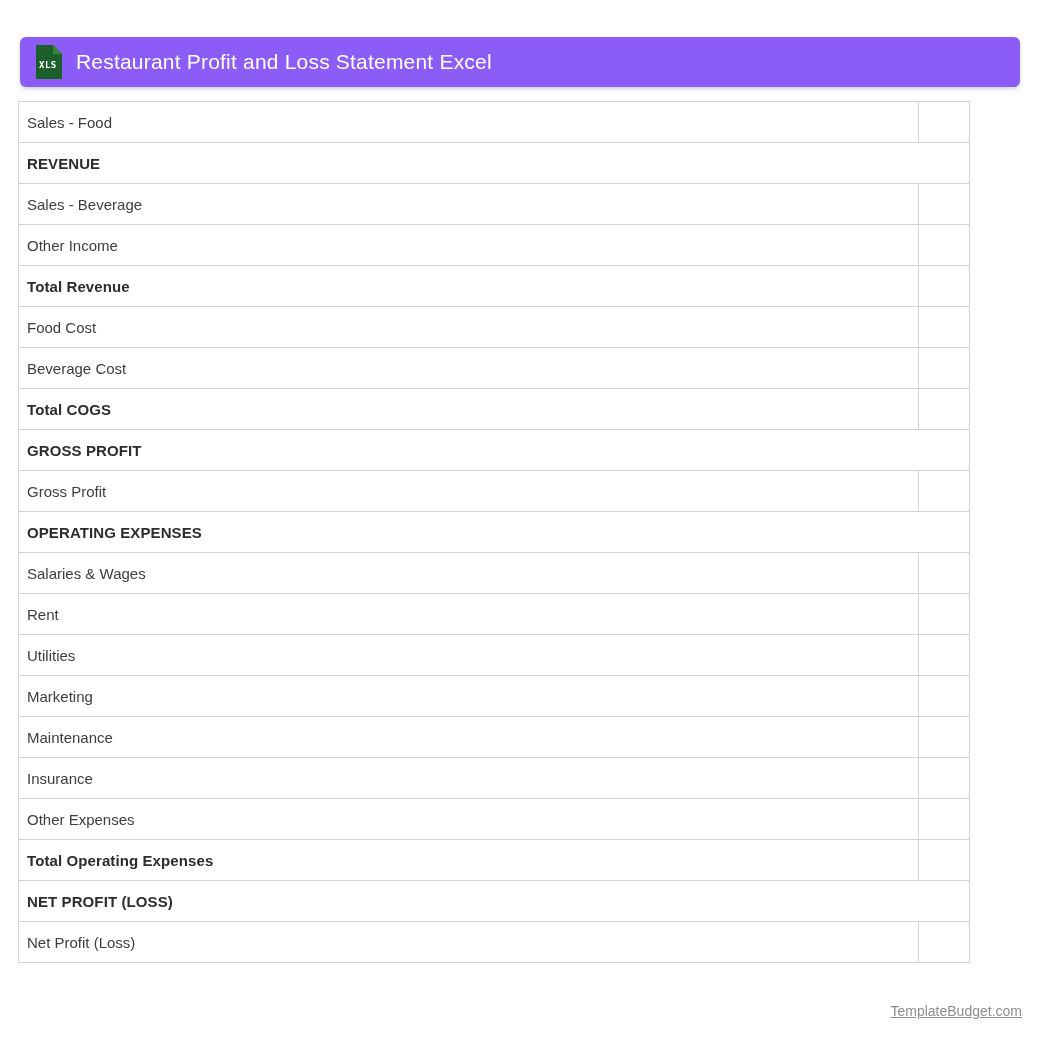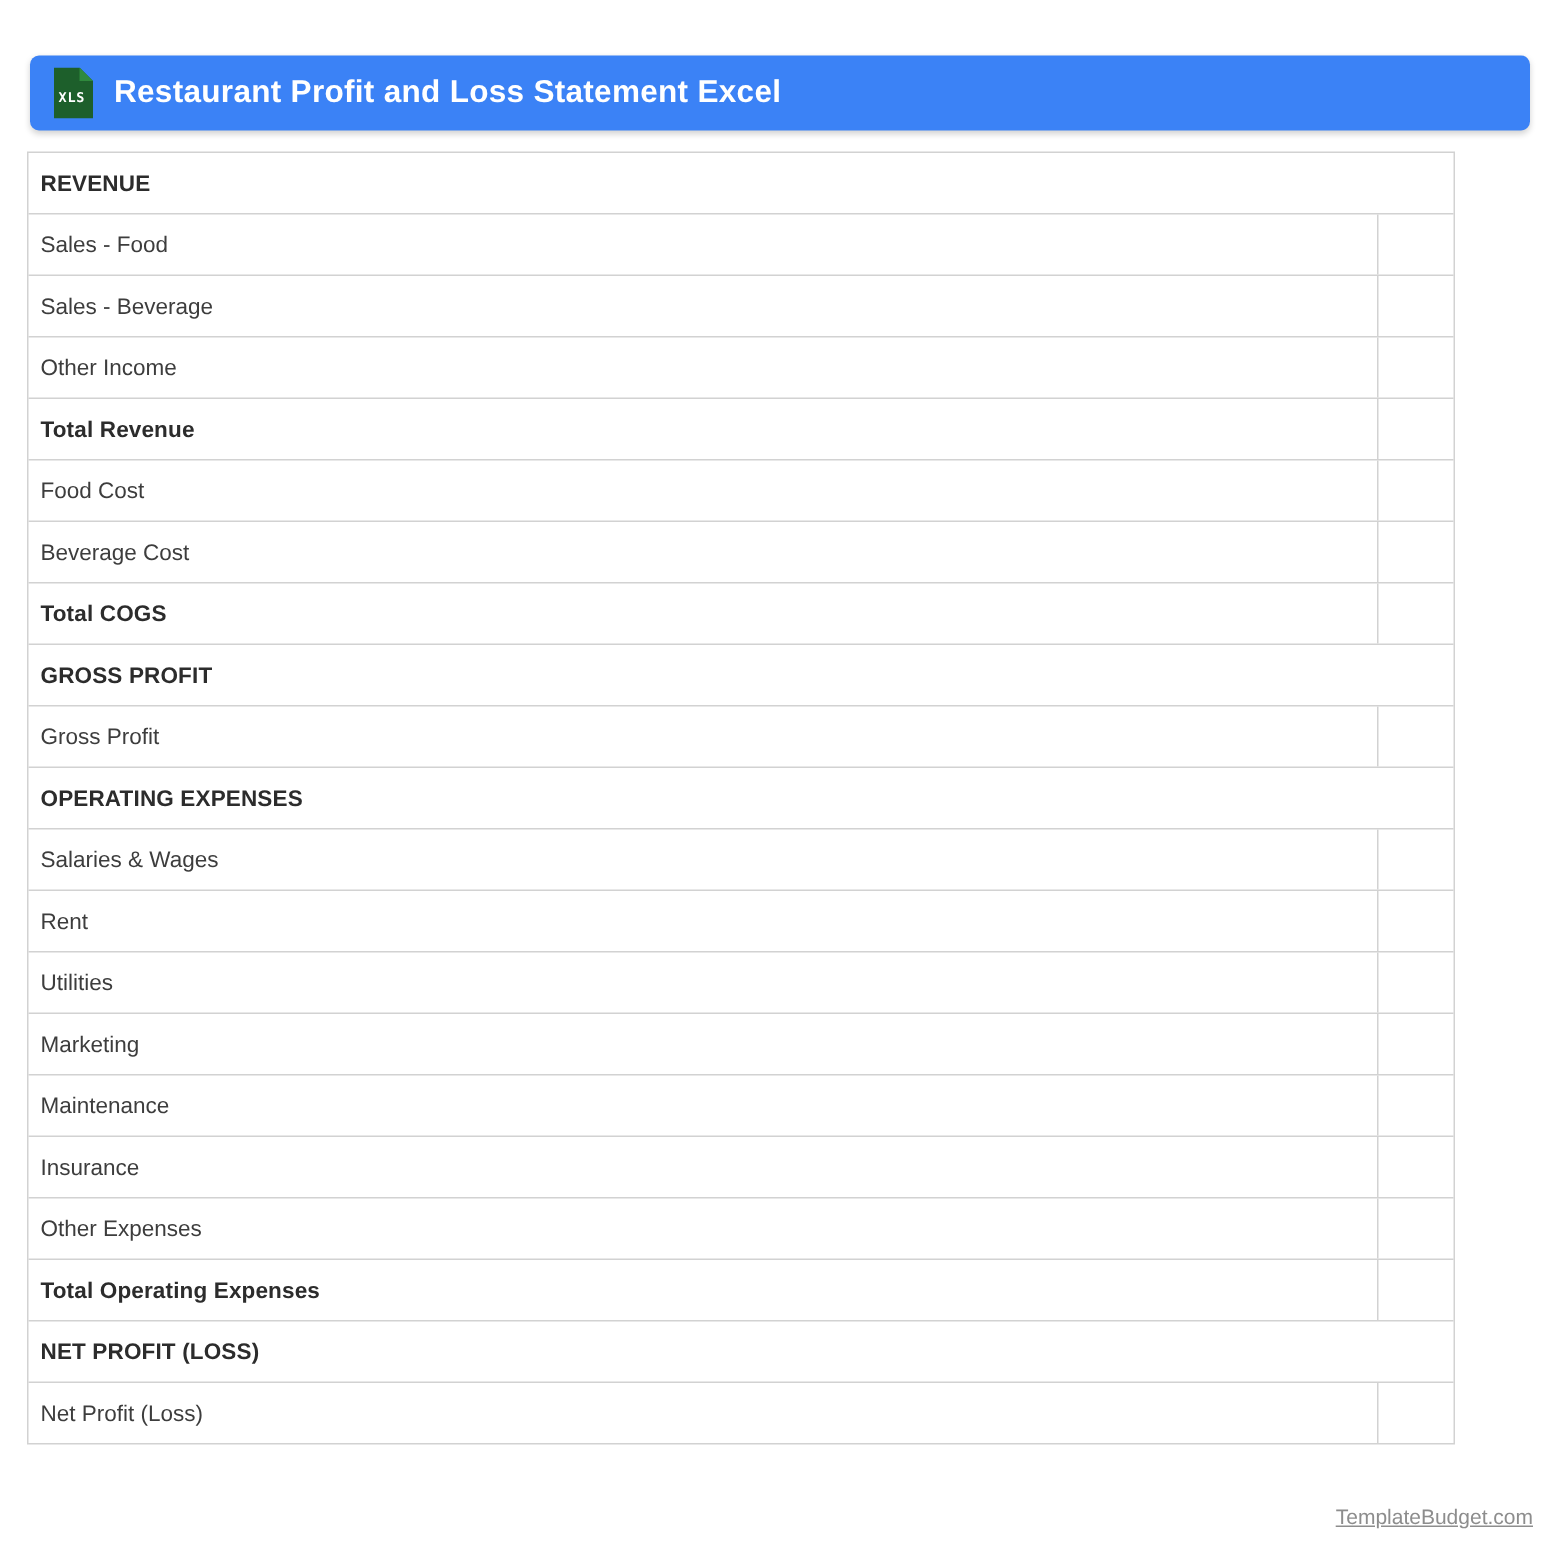--- a/index.html
+++ b/index.html
@@ -10,34 +10,34 @@
     position: relative;
     overflow: hidden;
   }
 
   
   .title-bar {
     position: absolute;
     left: 20px; top: 37px;
     width: 1000px; height: 50px;
     box-sizing: border-box;
-    background: #3b82f6;
+    background: #8b5cf6;
     border-radius: 6px;
     display: flex;
     align-items: center;
     gap: 14px;
     padding: 0 16px;
     box-shadow: 0 2px 4px rgba(0,0,0,0.18);
   }
   .xls-icon { display: flex; align-items: center; }
   .page-title {
     margin: 0;
     color: #ffffff;
     font-size: 21px;
-    font-weight: 700;
+    font-weight: 400;
     letter-spacing: 0.2px;
     white-space: nowrap;
   }
 
   
   .pnl-table {
     position: absolute;
     left: 18px; top: 101px;
     width: 950px;
     background: #ffffff;
@@ -89,26 +89,26 @@
       <svg width="26" height="34" viewBox="0 0 26 34" aria-hidden="true">
         <path d="M0,0 L17,0 L26,9 L26,34 L0,34 Z" fill="#1d5f2b"></path>
         <path d="M17,0 L26,9 L17,9 Z" fill="#2f8a3d"></path>
         <text x="3" y="23" font-size="9" font-weight="bold" fill="#ffffff" font-family="&quot;DejaVu Sans Mono&quot;, monospace" letter-spacing="0.5">XLS</text>
       </svg>
     </span>
     <h1 class="page-title">Restaurant Profit and Loss Statement Excel</h1>
   </header>
 
   <main class="pnl-table">
-      <div class="row section">
-        <span class="label">REVENUE</span>
-      </div>
       <div class="row item">
         <span class="label">Sales - Food</span>
         <span class="value"></span>
+      </div>
+      <div class="row section">
+        <span class="label">REVENUE</span>
       </div>
       <div class="row item">
         <span class="label">Sales - Beverage</span>
         <span class="value"></span>
       </div>
       <div class="row item">
         <span class="label">Other Income</span>
         <span class="value"></span>
       </div>
       <div class="row total">

